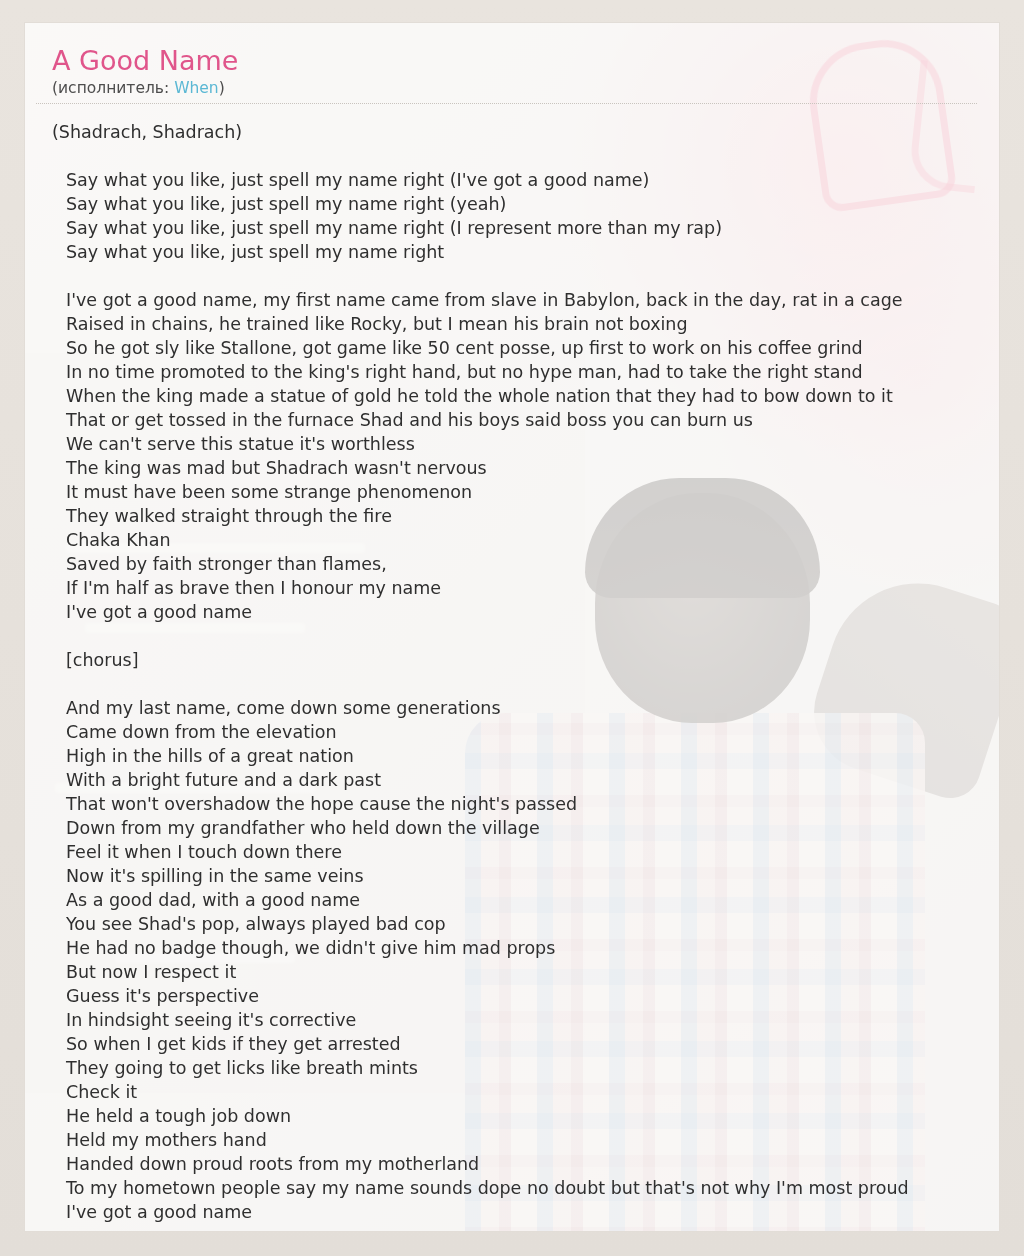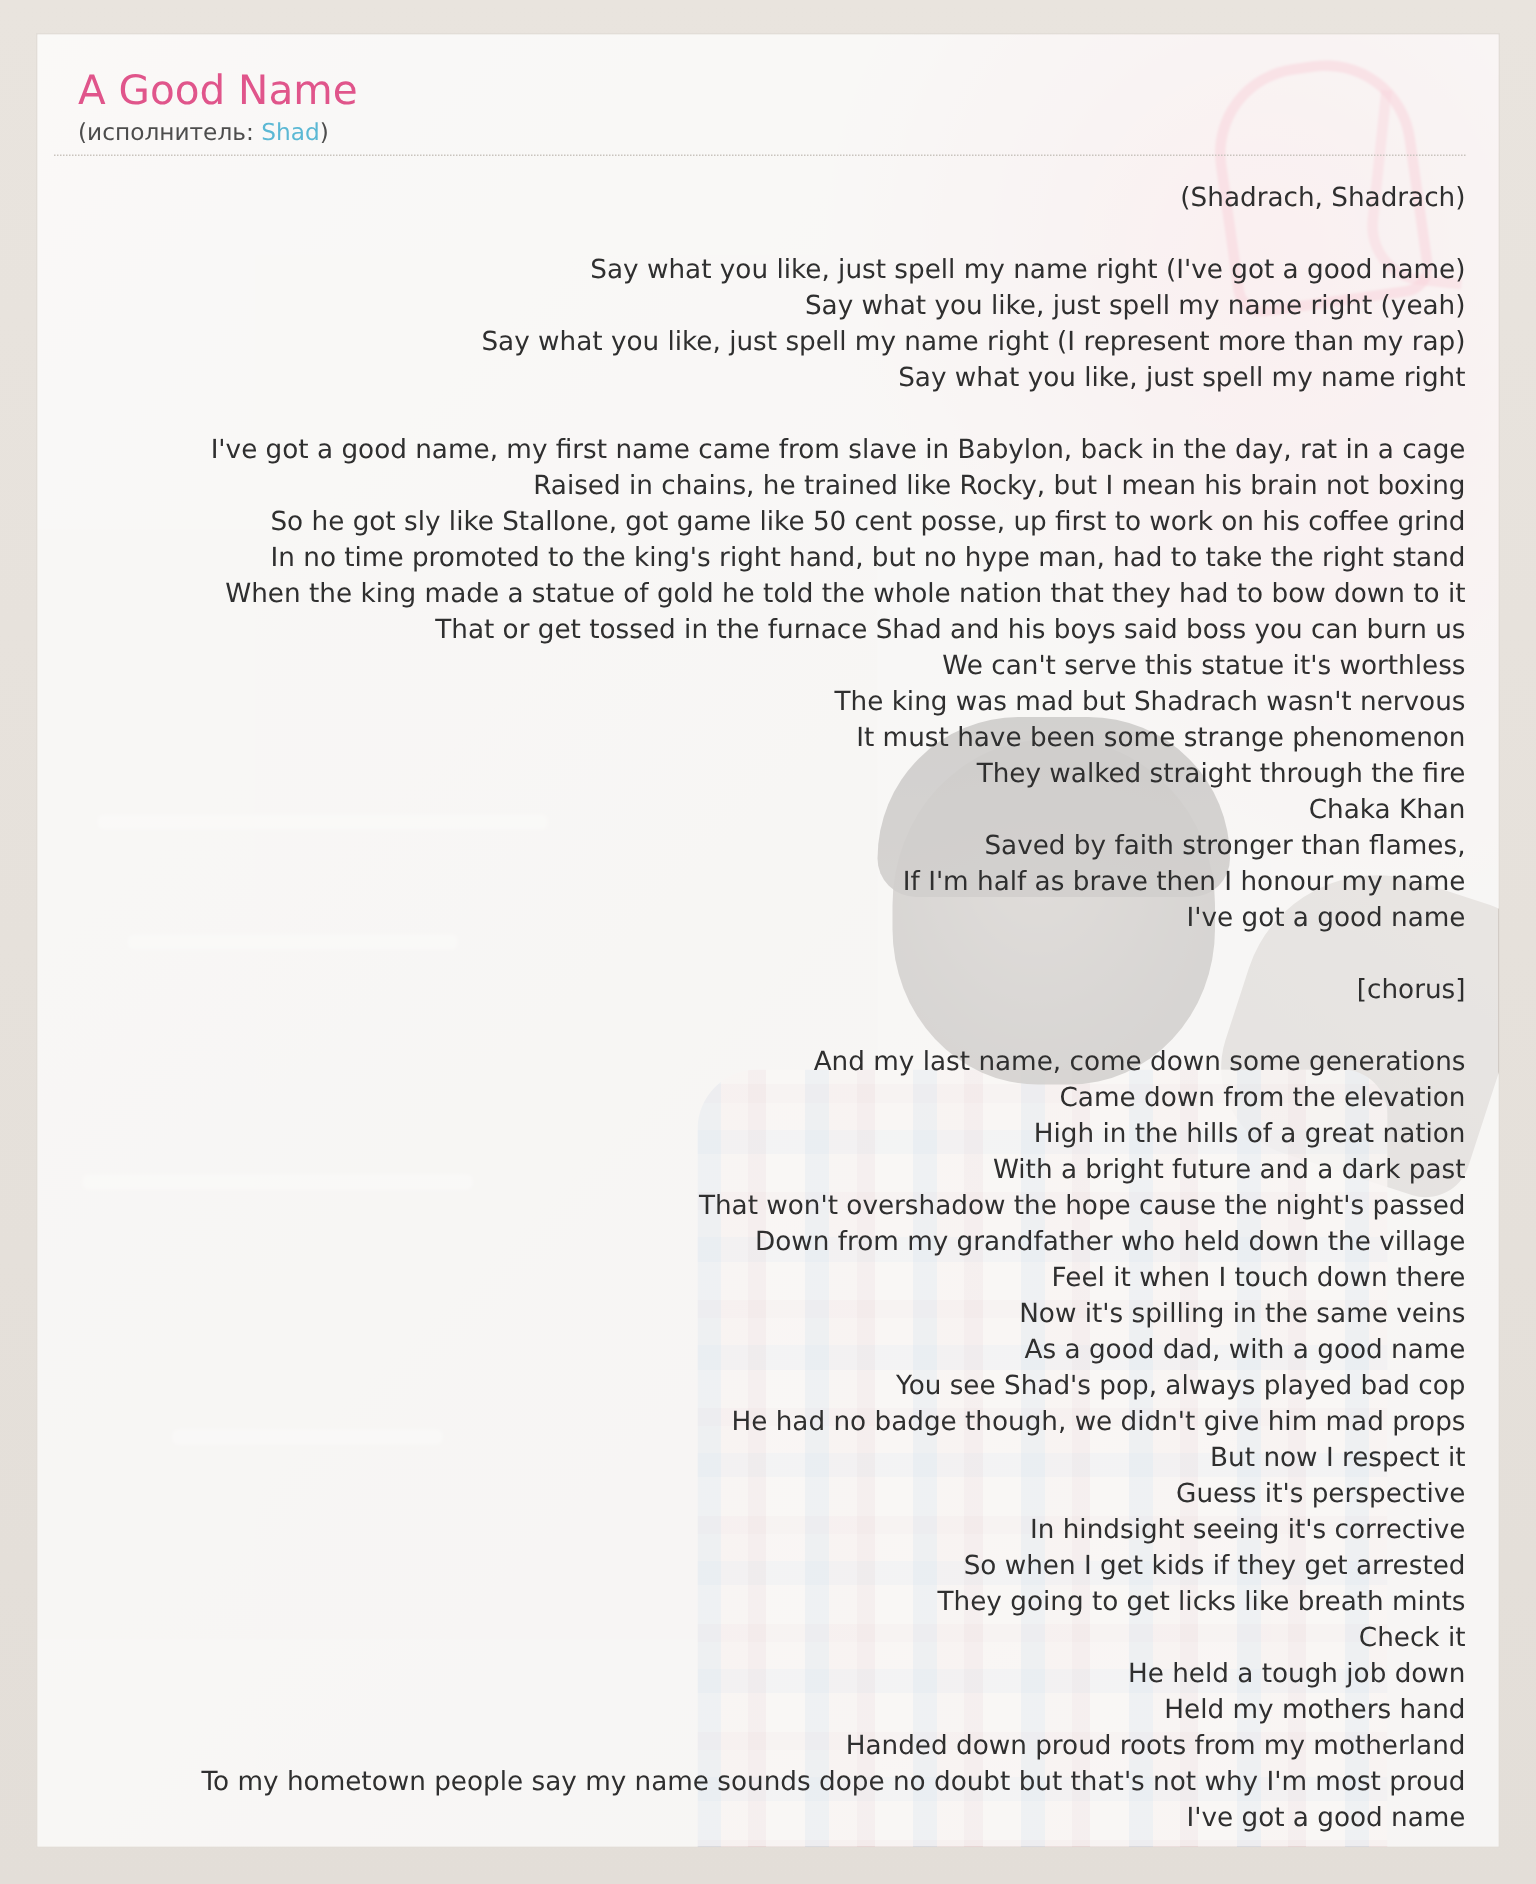--- a/index.html
+++ b/index.html
@@ -165,21 +165,21 @@
     border-top: 1px dotted #c9c4be;
   }
 
   .lyrics {
     margin: 14px 0 0 16px;
     font-size: 17.5px;
     line-height: 24px;
     color: #2f2f2f;
     white-space: pre;
   }
-  .lyrics .stanza { margin: 16px 0 24px 0; text-align: right; }
+  .lyrics .stanza { margin: 16px 0 24px 0; }
   .lyrics .line { padding-left: 14px; }
   .lyrics .line.flush { padding-left: 0; }
 </style>
 </head>
 <body>
 
 <div class="page-frame">
   <div class="lyric-card">
 
     <div class="bg-photo">
@@ -195,21 +195,21 @@
       <div class="person-body"></div>
       <div class="person-head"></div>
       <div class="person-cap"></div>
       <div class="wash"></div>
     </div>
 
     <div class="content">
       <h1 class="song-title">A Good Name</h1>
       <div class="artist-line">
         <span>(исполнитель:</span>
-        <a class="artist-link" href="#">Shad</a><span>)</span>
+        <a class="artist-link" href="#">When</a><span>)</span>
       </div>
       <hr class="divider">
 
       <div class="lyrics" id="lyrics-body"><div class="stanza"><div class="line flush">(Shadrach, Shadrach)</div></div><div class="stanza"><div class="line">Say what you like, just spell my name right (I've got a good name)</div><div class="line">Say what you like, just spell my name right (yeah)</div><div class="line">Say what you like, just spell my name right (I represent more than my rap)</div><div class="line">Say what you like, just spell my name right</div></div><div class="stanza"><div class="line">I've got a good name, my first name came from slave in Babylon, back in the day, rat in a cage</div><div class="line">Raised in chains, he trained like Rocky, but I mean his brain not boxing</div><div class="line">So he got sly like Stallone, got game like 50 cent posse, up first to work on his coffee grind</div><div class="line">In no time promoted to the king's right hand, but no hype man, had to take the right stand</div><div class="line">When the king made a statue of gold he told the whole nation that they had to bow down to it</div><div class="line">That or get tossed in the furnace Shad and his boys said boss you can burn us</div><div class="line">We can't serve this statue it's worthless</div><div class="line">The king was mad but Shadrach wasn't nervous</div><div class="line">It must have been some strange phenomenon</div><div class="line">They walked straight through the fire</div><div class="line">Chaka Khan</div><div class="line">Saved by faith stronger than flames,</div><div class="line">If I'm half as brave then I honour my name</div><div class="line">I've got a good name</div></div><div class="stanza"><div class="line">[chorus]</div></div><div class="stanza"><div class="line">And my last name, come down some generations</div><div class="line">Came down from the elevation</div><div class="line">High in the hills of a great nation</div><div class="line">With a bright future and a dark past</div><div class="line">That won't overshadow the hope cause the night's passed</div><div class="line">Down from my grandfather who held down the village</div><div class="line">Feel it when I touch down there</div><div class="line">Now it's spilling in the same veins</div><div class="line">As a good dad, with a good name</div><div class="line">You see Shad's pop, always played bad cop</div><div class="line">He had no badge though, we didn't give him mad props</div><div class="line">But now I respect it</div><div class="line">Guess it's perspective</div><div class="line">In hindsight seeing it's corrective</div><div class="line">So when I get kids if they get arrested</div><div class="line">They going to get licks like breath mints</div><div class="line">Check it</div><div class="line">He held a tough job down</div><div class="line">Held my mothers hand</div><div class="line">Handed down proud roots from my motherland</div><div class="line">To my hometown people say my name sounds dope no doubt but that's not why I'm most proud</div><div class="line">I've got a good name</div></div></div>
     </div>
 
   </div>
 </div>
 
 </body></html>

